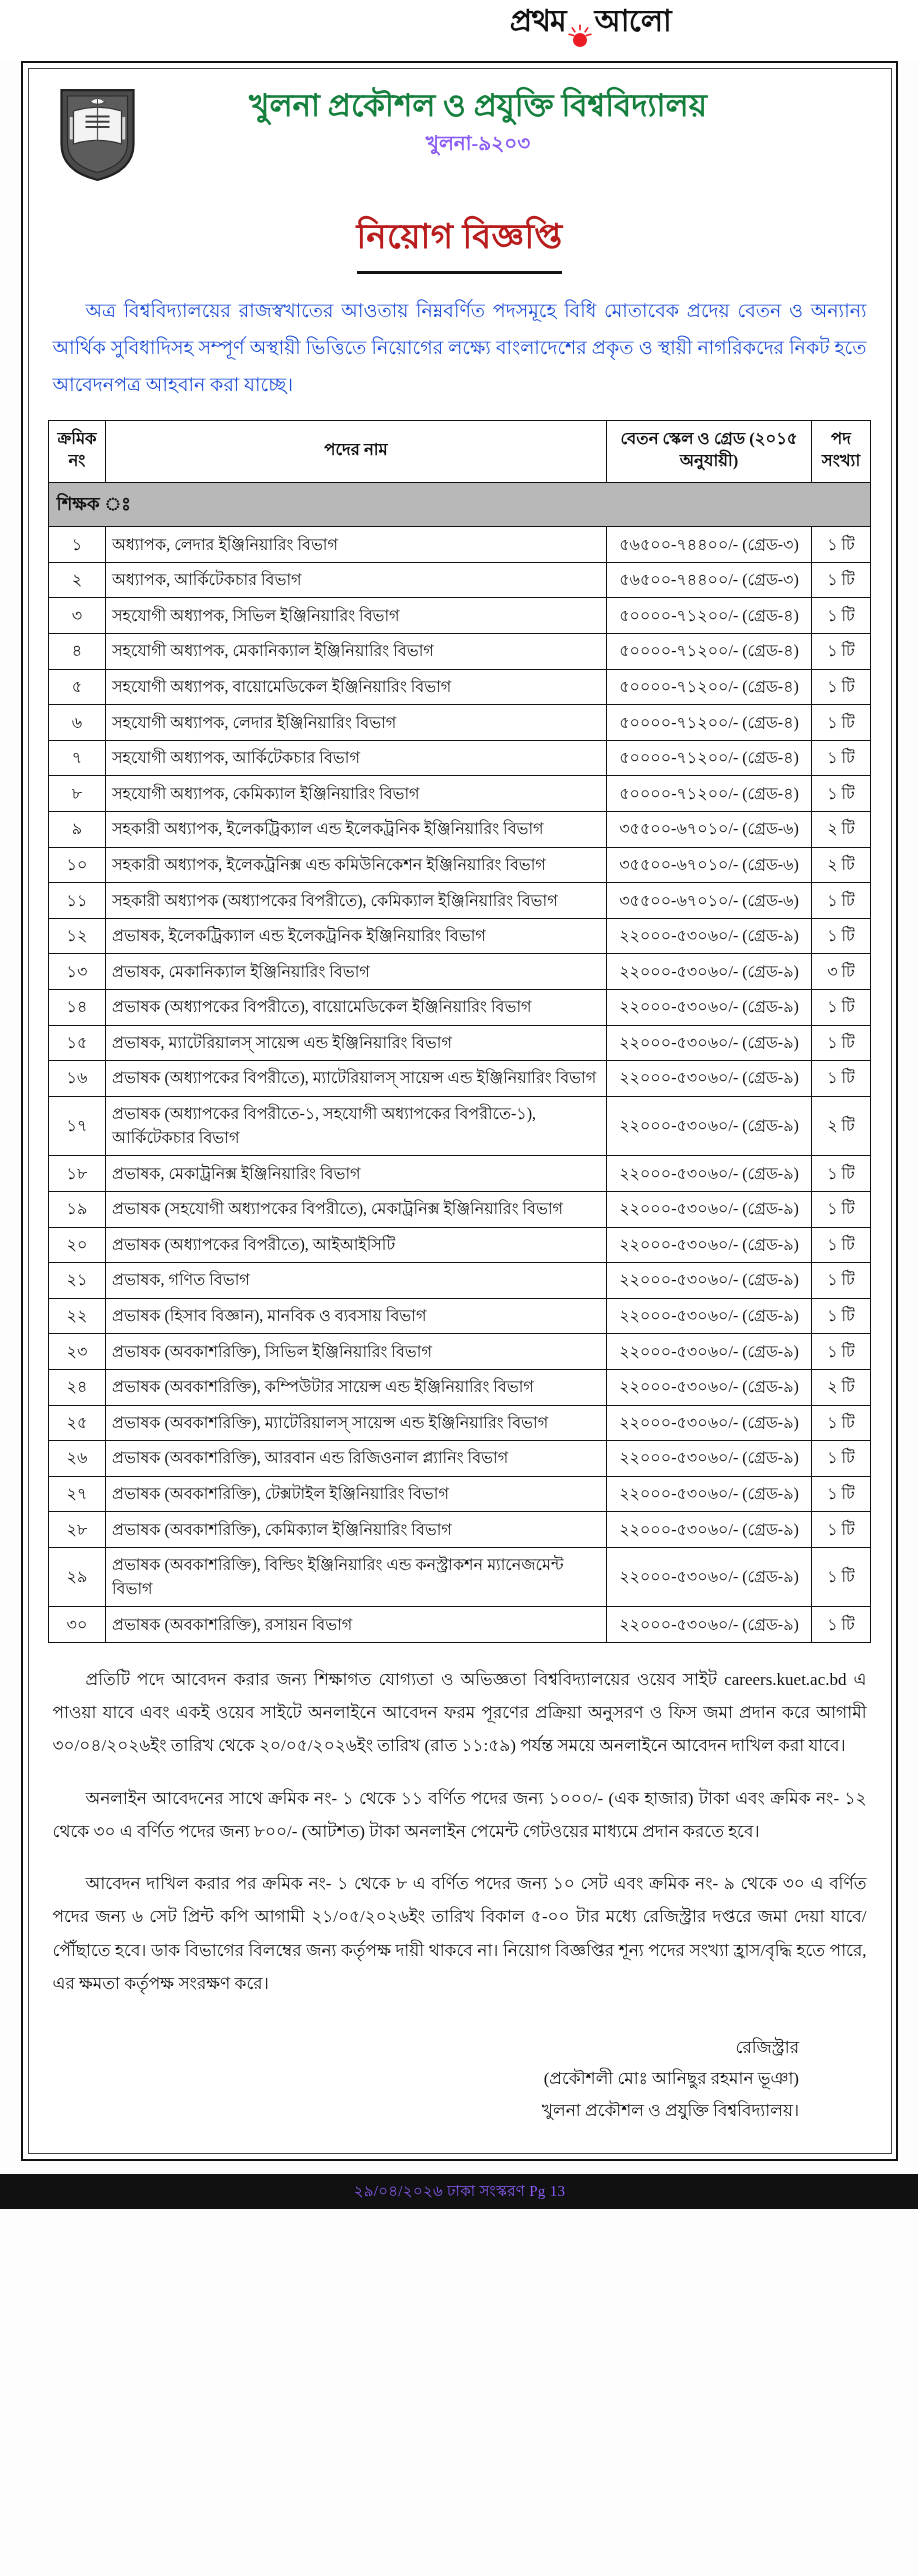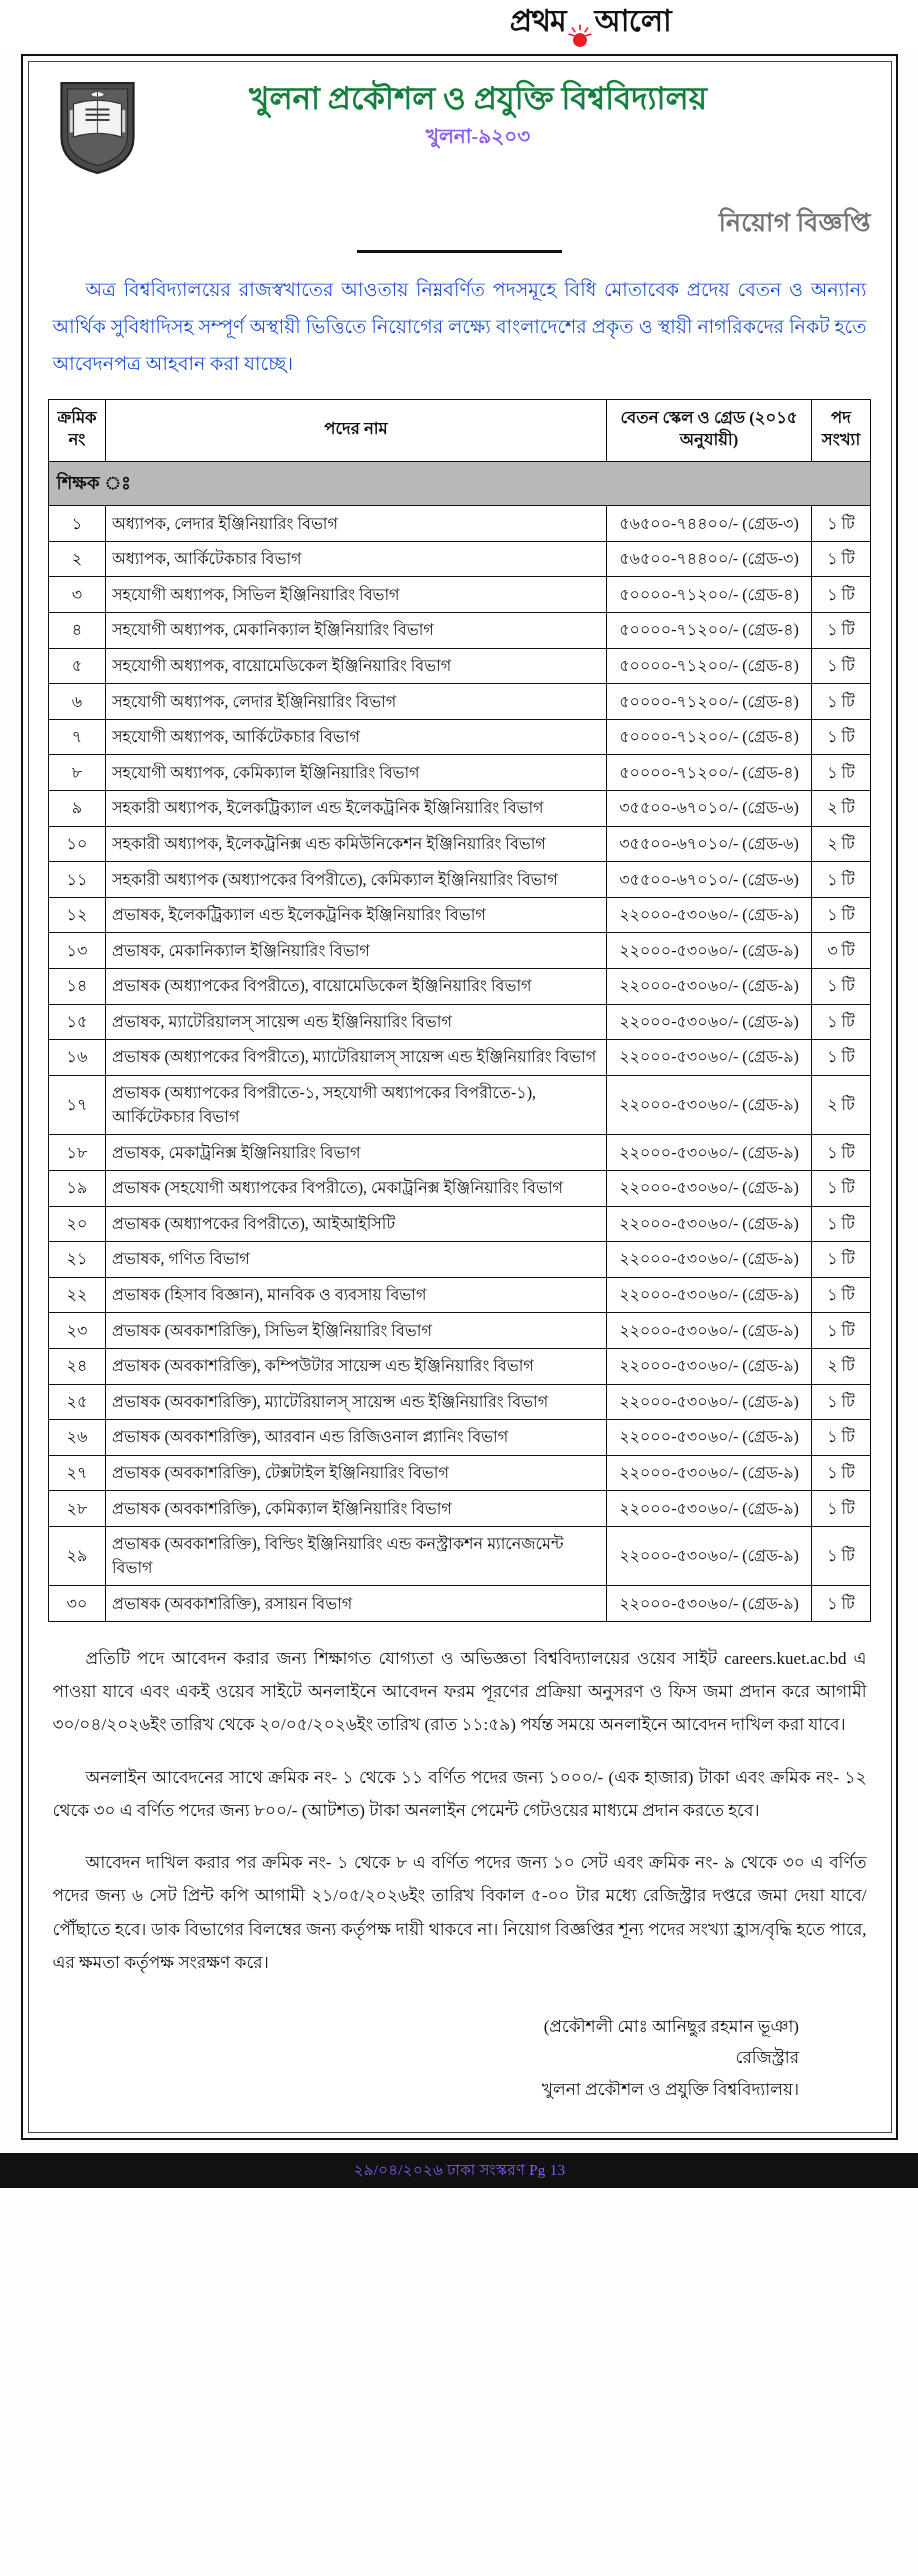--- a/index.html
+++ b/index.html
@@ -14,21 +14,21 @@
     width:919px;
     min-height:2576px;
     position:relative;
     background:#fdfdfd;
     box-sizing:border-box;
     padding:0;
   }
 
   
   .masthead{
-    height:54px;
+    height:61px;
     position:relative;
     background:#ffffff;
   }
   .brand{
     position:absolute;
     right:248px;
     top:6px;
     display:flex;
     align-items:flex-end;
     gap:1.5px;
@@ -87,25 +87,25 @@
     color:#15803d;
   }
   .uni-addr{
     font-size:20px;
     font-weight:bold;
     margin-top:3px;
     color:#8b5cf6;
   }
 
   .doc-title{
-    text-align:right;
-    font-size:25px;
+    text-align:center;
+    font-size:34px;
     font-weight:bold;
     margin:27px 0 4.5px 0;
-    color:#737373;
+    color:#b91c1c;
     letter-spacing:0.4px;
   }
   .doc-title-rule{
     width:205px;
     height:3px;
     background:#111;
     margin:0 auto 4.5px auto;
   }
 
   .intro{
@@ -449,22 +449,22 @@
               <td class="count">১ টি</td>
             </tr>
           </tbody>
       </table>
 
       <div class="para">প্রতিটি পদে আবেদন করার জন্য শিক্ষাগত যোগ্যতা ও অভিজ্ঞতা বিশ্ববিদ্যালয়ের ওয়েব সাইট careers.kuet.ac.bd এ পাওয়া যাবে এবং একই ওয়েব সাইটে অনলাইনে আবেদন ফরম পূরণের প্রক্রিয়া অনুসরণ ও ফিস জমা প্রদান করে আগামী ৩০/০৪/২০২৬ইং তারিখ থেকে ২০/০৫/২০২৬ইং তারিখ (রাত ১১:৫৯) পর্যন্ত সময়ে অনলাইনে আবেদন দাখিল করা যাবে।</div>
       <div class="para">অনলাইন আবেদনের সাথে ক্রমিক নং- ১ থেকে ১১ বর্ণিত পদের জন্য ১০০০/- (এক হাজার) টাকা এবং ক্রমিক নং- ১২ থেকে ৩০ এ বর্ণিত পদের জন্য ৮০০/- (আটশত) টাকা অনলাইন পেমেন্ট গেটওয়ের মাধ্যমে প্রদান করতে হবে।</div>
       <div class="para">আবেদন দাখিল করার পর ক্রমিক নং- ১ থেকে ৮ এ বর্ণিত পদের জন্য ১০ সেট এবং ক্রমিক নং- ৯ থেকে ৩০ এ বর্ণিত পদের জন্য ৬ সেট প্রিন্ট কপি আগামী ২১/০৫/২০২৬ইং তারিখ বিকাল ৫-০০ টার মধ্যে রেজিস্ট্রার দপ্তরে জমা দেয়া যাবে/পৌঁছাতে হবে। ডাক বিভাগের বিলম্বের জন্য কর্তৃপক্ষ দায়ী থাকবে না। নিয়োগ বিজ্ঞপ্তির শূন্য পদের সংখ্যা হ্রাস/বৃদ্ধি হতে পারে, এর ক্ষমতা কর্তৃপক্ষ সংরক্ষণ করে।</div>
 
       <div class="sign">
+        <div>রেজিস্ট্রার</div>
         <div>(প্রকৌশলী মোঃ আনিছুর রহমান ভূঞা)</div>
-        <div>রেজিস্ট্রার</div>
         <div>খুলনা প্রকৌশল ও প্রযুক্তি বিশ্ববিদ্যালয়।</div>
       </div>
 
     </div>
   </div>
 
   <div class="bottombar">
     <span>২৯/০৪/২০২৬ ঢাকা সংস্করণ Pg 13</span>
   </div>
 

